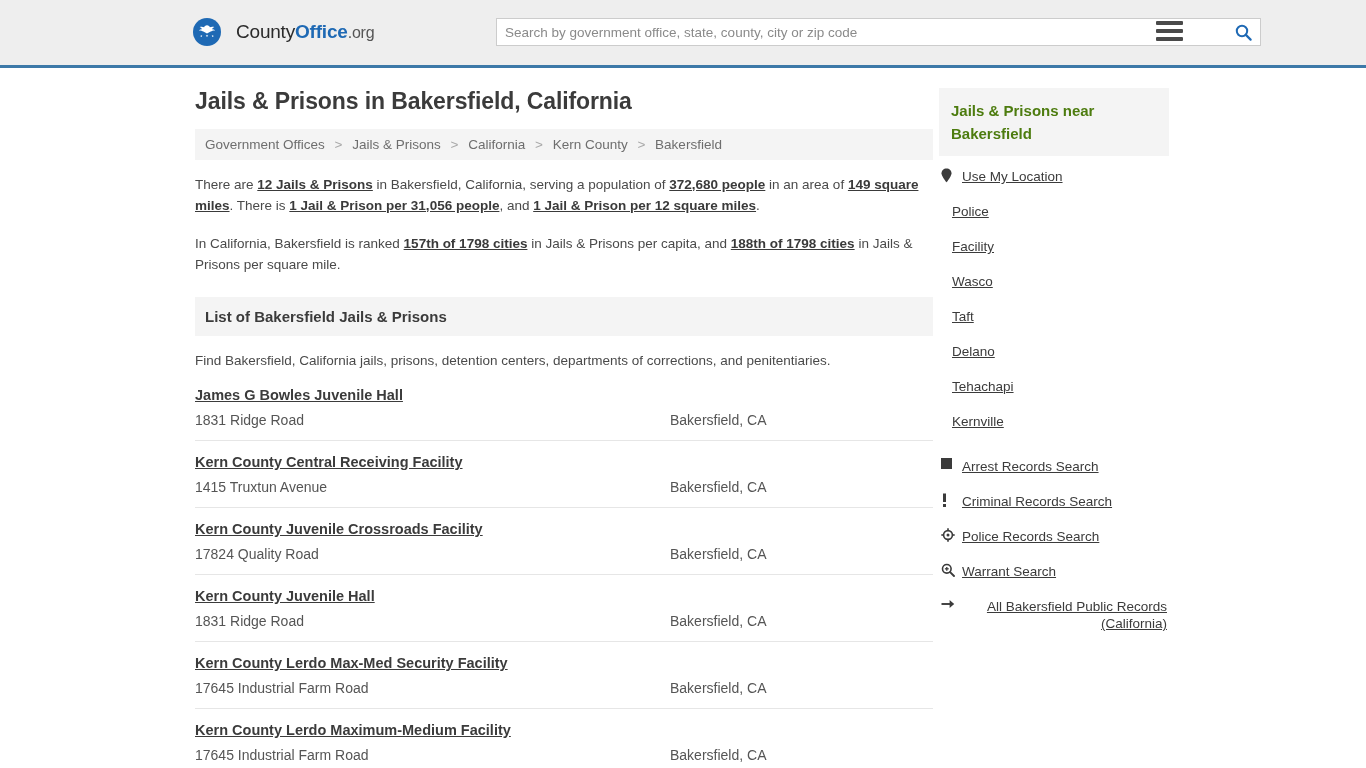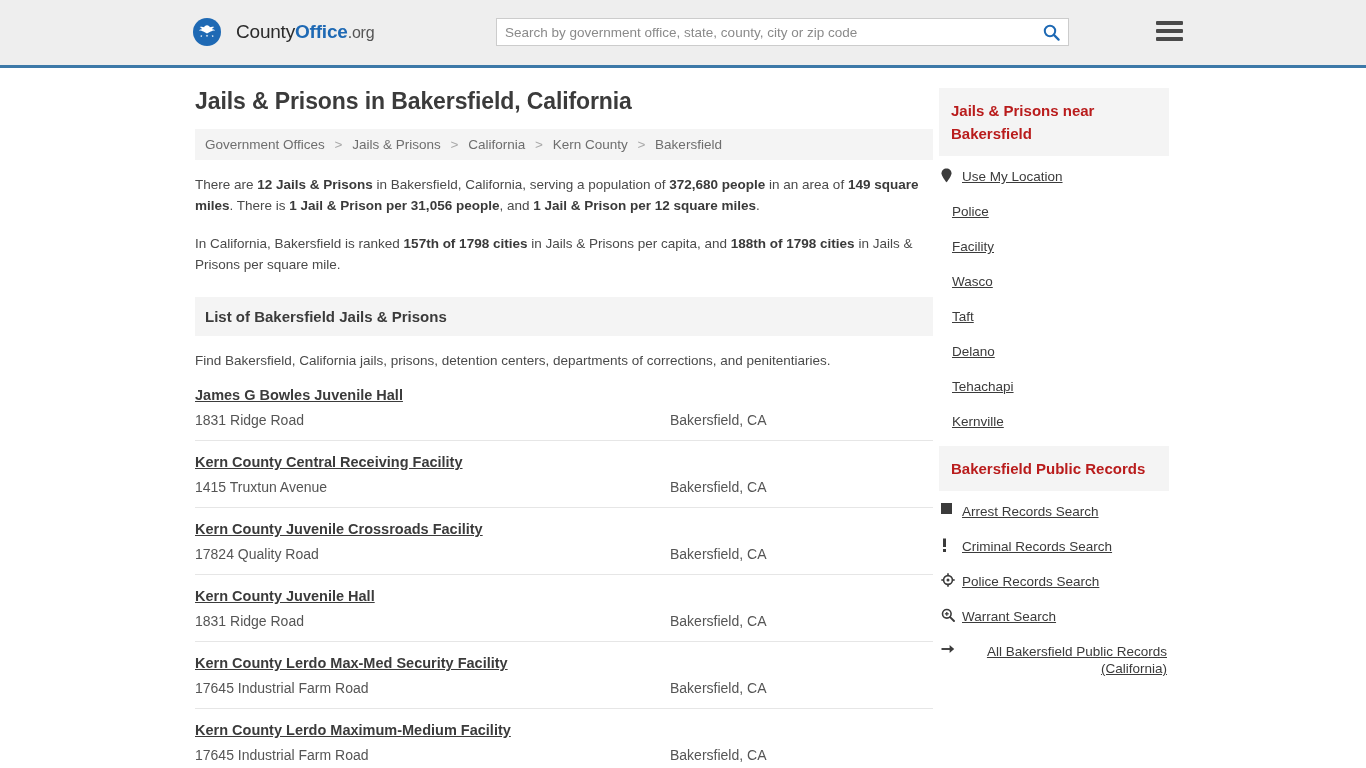--- a/index.html
+++ b/index.html
@@ -44,21 +44,21 @@
     letter-spacing: -0.2px;
     color: #2b2b2b;
     white-space: nowrap;
   }
   .logo-text .b { font-weight: bold; color: #1e69b4; }
   .logo-text .org { color: #555; font-size: 16px; }
 
   .search-wrap {
     position: absolute;
     left: 496px; top: 18px;
-    width: 573px; height: 28px;
+    width: 765px; height: 28px;
     background: #ffffff;
     border: 1px solid #cccccc;
     display: flex; align-items: center;
   }
   .search-input {
     flex: 1 1 auto;
     height: 26px;
     border: 0; outline: none;
     padding: 0 8px;
     font-size: 13.5px;
@@ -123,21 +123,21 @@
   .breadcrumb .sep { color: #a8a8a8; margin: 0 6px; }
 
   
   .intro {
     margin: 14px 0 0 0;
     font-size: 13.5px;
     line-height: 21px;
     color: #4a4a4a;
   }
   .intro + .intro { margin-top: 17px; }
-  .intro b { color: #3a3a3a; font-weight: bold; }
+  .intro b { color: #3a3a3a; font-weight: bold; text-decoration: underline; }
 
   
   .section-head {
     margin-top: 22px;
     background: #f4f4f4;
     padding: 11px 10px;
     font-size: 15px;
     font-weight: bold;
     color: #3b3b3b;
   }
@@ -177,21 +177,21 @@
     color: #555555;
   }
 
   
   .panel { margin-bottom: 16px; }
   .panel-head {
     background: #f4f4f4;
     padding: 11px 12px;
     font-size: 15px;
     font-weight: bold;
-    color: #b91c1c;
+    color: #4d7c0f;
     line-height: 23px;
   }
   .panel-body { padding: 12px 2px 0 2px; text-align: right; }
   .side-link-row {
     display: flex;
     align-items: flex-start;
     margin-bottom: 18px;
     font-size: 13.5px;
     line-height: 17px;
   }
@@ -363,21 +363,20 @@
           <a class="side-link" href="#">Tehachapi</a>
         </div>
         <div class="side-link-row nearby-row">
           <a class="side-link" href="#">Kernville</a>
         </div>
 
       </div>
     </div>
 
     <div class="panel">
-      <div class="panel-head">Bakersfield Public Records</div>
       <div class="panel-body">
 
         <div class="side-link-row">
           <span class="side-ico">
             <span class="ico-square"></span>
           </span>
           <a class="side-link" href="#">Arrest Records Search</a>
         </div>
 
         <div class="side-link-row">

